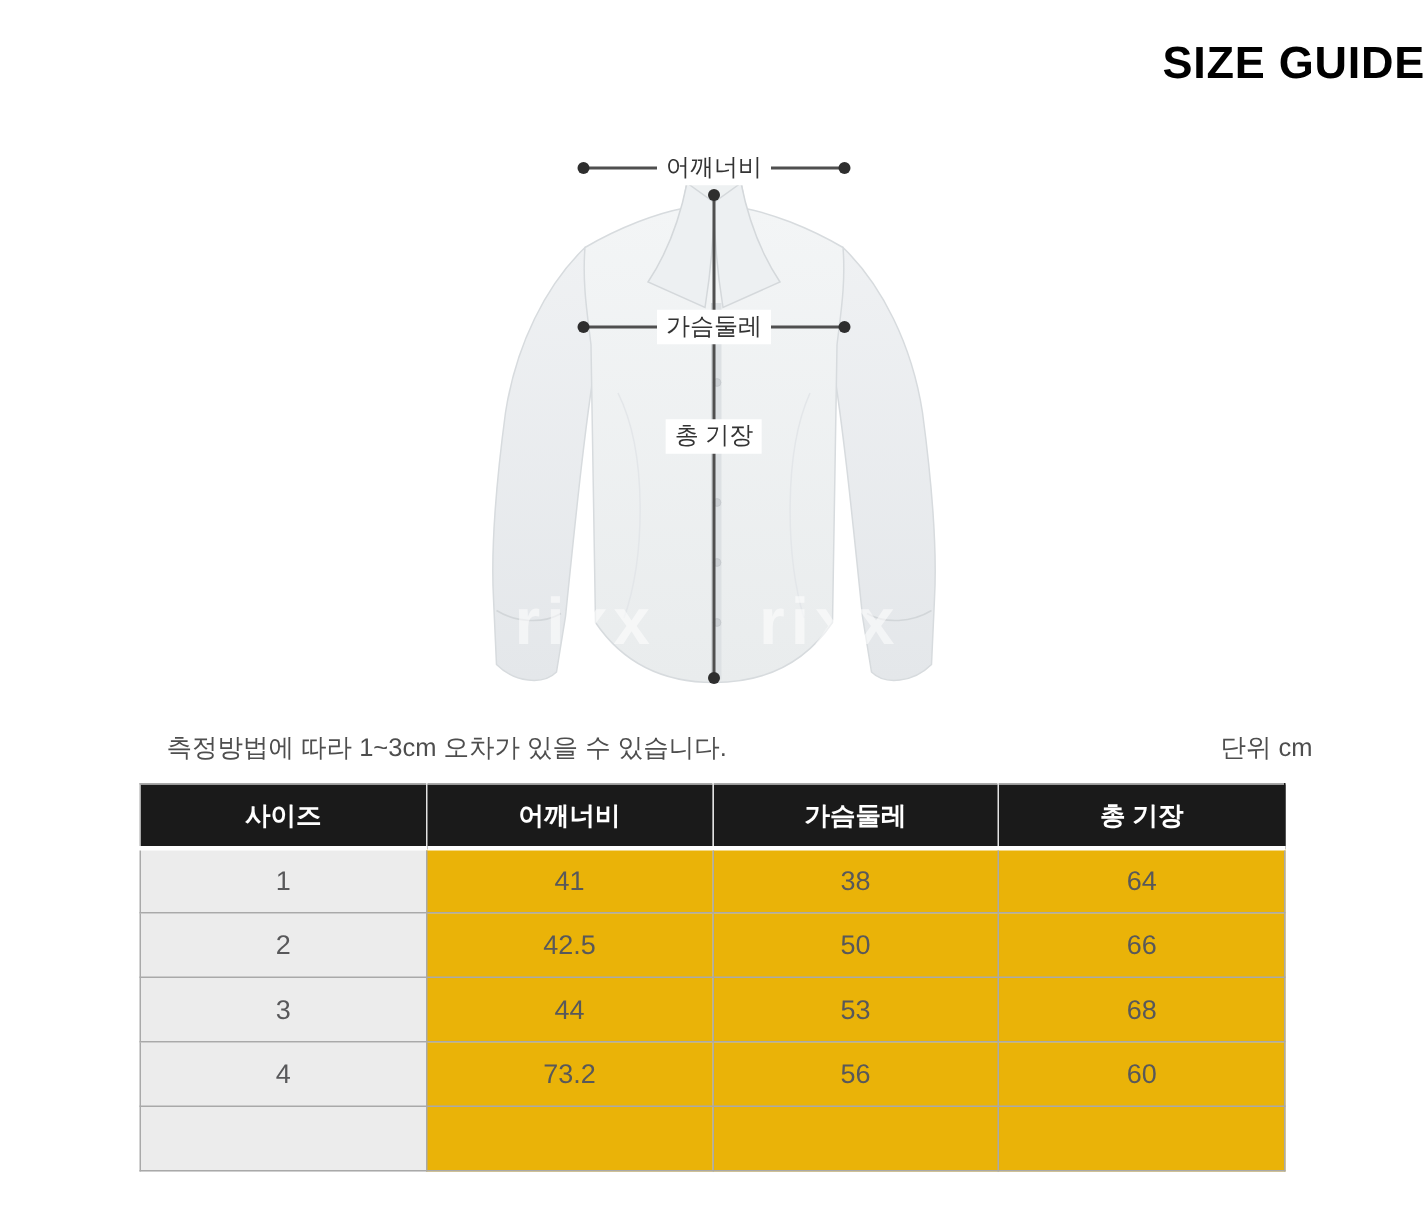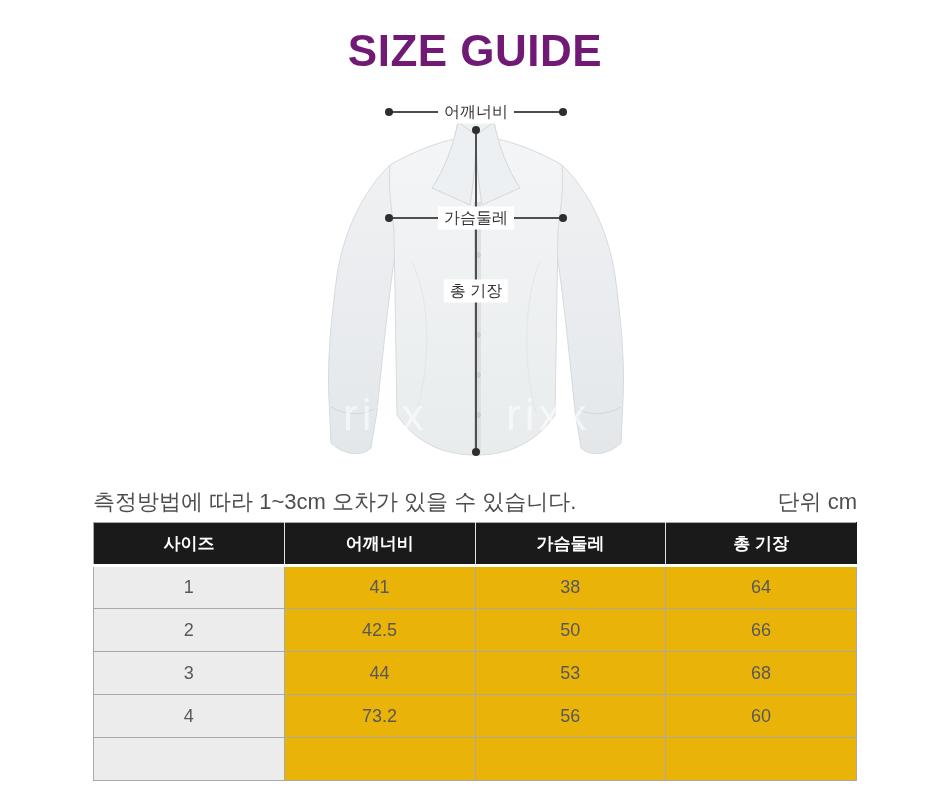--- a/index.html
+++ b/index.html
@@ -2,44 +2,44 @@
 <html><head>
 <meta charset="utf-8">
 <style>
   * { margin:0; padding:0; box-sizing:border-box; }
   html,body { width:950px; height:808px; background:#ffffff;
               font-family:"Liberation Sans", sans-serif; overflow:hidden; }
   .stage { position:relative; width:950px; height:808px; background:#fff; }
 
   
   .page-title { position:absolute; top:26px; left:0; width:100%;
-                text-align:center; font-size:44px; font-weight:800;
-                letter-spacing:0.5px; color:#701a75; }
+                text-align:right; font-size:30px; font-weight:800;
+                letter-spacing:0.5px; color:#000000; }
 
   
   .shirt-svg { position:absolute; left:312px; top:112px; width:336px; height:352px; }
 
-  .shirt-wm { position:absolute; top:390px; font-size:44px; font-weight:400;
+  .shirt-wm { position:absolute; top:390px; font-size:44px; font-weight:700;
               letter-spacing:4px; color:rgba(255,255,255,0.55); pointer-events:none; }
   .shirt-wm.w1 { left:343px; }
   .shirt-wm.w2 { left:506px; }
 
   .m-line { position:absolute; background:#4f4f4f; }
   .m-line.h { height:2px; }
   .m-line.v { width:2px; }
   .m-dot  { position:absolute; width:8px; height:8px; border-radius:50%;
             background:#2e2e2e; }
   .m-label { position:absolute; transform:translate(-50%,-50%);
              background:#ffffff; padding:1px 6px; font-size:16px;
              color:#333333; white-space:nowrap; }
 
   
-  .note-row { position:absolute; left:93px; top:487px; width:764px;
+  .note-row { position:absolute; left:111px; top:487px; width:764px;
               display:flex; justify-content:space-between; align-items:center;
-              font-size:22px; color:#4e4e4e; }
+              font-size:17px; color:#4e4e4e; }
 
   
   .size-table { position:absolute; left:93px; top:522px; width:764px;
                 border-collapse:collapse; table-layout:fixed;
                 border:1px solid #a9a9a9; }
   .size-table th { background:#1a1a1a; color:#ffffff; height:43px;
                    font-size:17px; font-weight:700; text-align:center;
                    border-right:1px solid #e2e2e2; border-bottom:3px solid #ffffff; }
   .size-table th:last-child { border-right:1px solid #1a1a1a; }
   .size-table td { height:43px; border:1px solid #a9a9a9; text-align:center;

